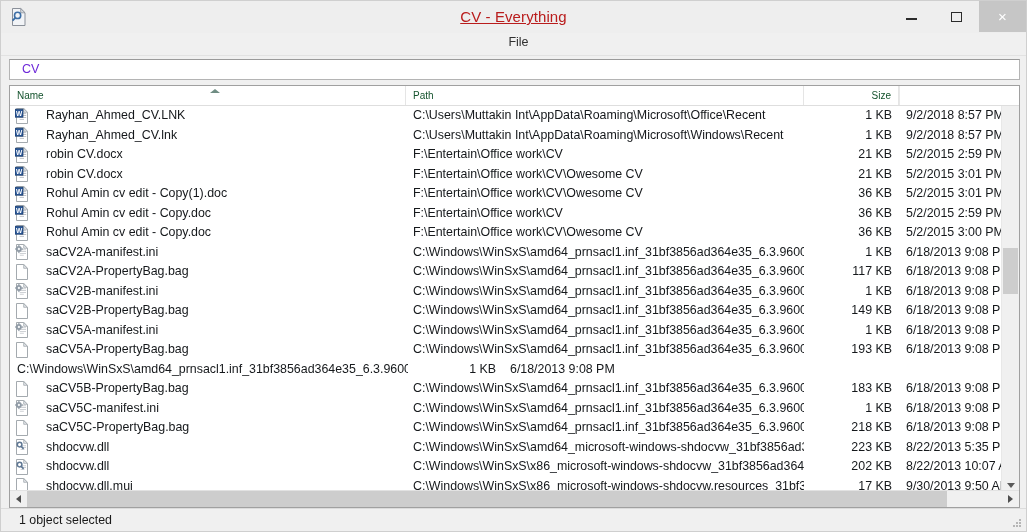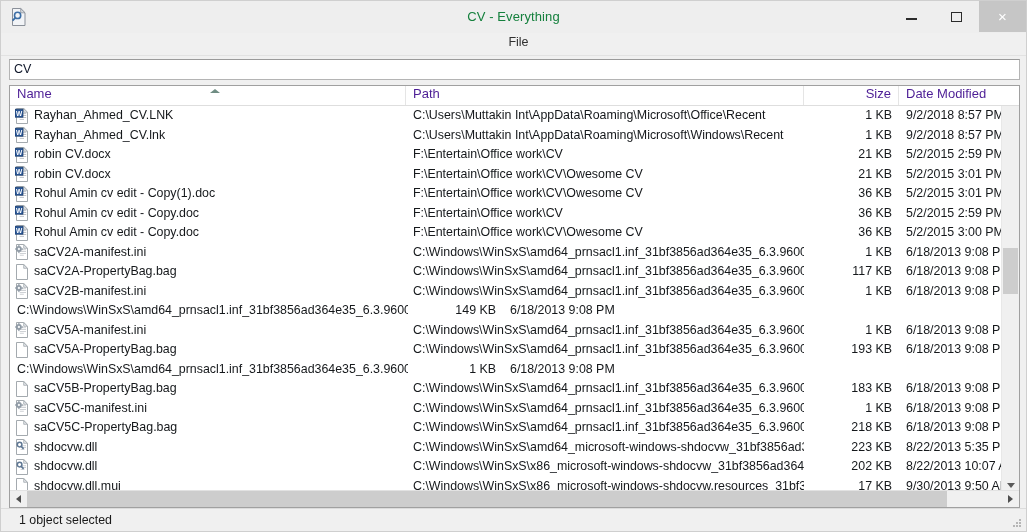--- a/index.html
+++ b/index.html
@@ -39,24 +39,25 @@
     height: 20px;
     margin-left: 8px;
     position: relative;
     flex: 0 0 auto;
   }
   .title-text {
     position: absolute;
     left: 0;
     right: 0;
     text-align: center;
-    font-size: 13px;
-    color: #15803d;
+    font-size: 15px;
+    color: #b91c1c;
     letter-spacing: 0.1px;
     pointer-events: none;
+    text-decoration: underline;
   }
   .win-buttons {
     position: absolute;
     right: 0;
     top: 0;
     height: 31px;
     display: flex;
     align-items: stretch;
   }
   .win-btn {
@@ -118,22 +119,23 @@
     height: 19px;
     background: #ffffff;
     border: 1px solid #b4b4b4;
     border-top-color: #9a9a9a;
     display: flex;
     align-items: center;
     padding: 0 4px;
   }
   .searchbox .value {
     font-size: 12.5px;
-    color: #0f172a;
+    color: #6d28d9;
     line-height: 1;
+    margin-left: 8px;
   }
 
   
   .results {
     flex: 1 1 auto;
     margin: 0 6px 0 8px;
     background: #ffffff;
     border: 1px solid #a0a0a0;
     border-bottom: 1px solid #a0a0a0;
     display: flex;
@@ -146,23 +148,24 @@
   
   .hdr {
     display: flex;
     height: 19px;
     min-height: 19px;
     background: #ffffff;
     border-bottom: 1px solid #dedede;
     position: relative;
   }
   .hdr-cell {
-    font-size: 13px;
-    color: #4c1d95;
-    display: flex;
+    font-size: 10px;
+    color: #14532d;
+    display: flex;
+    align-items: center;
     box-sizing: border-box;
     border-right: 1px solid #e5e5e5;
     padding-left: 7px;
     position: relative;
     overflow: hidden;
     cursor: default;
   }
   .hdr-cell.num {
     justify-content: flex-end;
     padding-right: 7px;
@@ -213,21 +216,21 @@
     font-size: 12.4px;
     color: #15181b;
     box-sizing: border-box;
     white-space: nowrap;
     overflow: hidden;
     display: flex;
     align-items: center;
     height: 19.5px;
     line-height: 19.5px;
   }
-  .cell.name  { width: 396px; flex: 0 0 396px; padding-left: 5px; }
+  .cell.name  { width: 396px; flex: 0 0 396px; padding-left: 5px; gap: 12px; }
   .cell.path  { width: 398px; flex: 0 0 398px; padding-left: 7px; }
   .cell.size  { width: 95px;  flex: 0 0 95px;  justify-content: flex-end; padding-right: 7px; }
   .cell.date  { width: 120px; flex: 0 0 120px; padding-left: 7px; }
   .fname { overflow: hidden; text-overflow: clip; }
 
   
   .ficon {
     width: 14px;
     height: 16px;
     flex: 0 0 14px;
@@ -379,23 +382,20 @@
       <div class="hdr-cell col-name">
         <span>Name</span>
         <span class="sort-arrow"></span>
       </div>
       <div class="hdr-cell col-path">
         <span>Path</span>
       </div>
       <div class="hdr-cell col-size num">
         <span>Size</span>
       </div>
-      <div class="hdr-cell col-date">
-        <span>Date Modified</span>
-      </div>
       <div class="hdr-scrollcap">
         
       </div>
     </div>
 
     <div class="rows-region">
       <div class="rows" id="rows">
           <div class="row">
             <div class="cell name">
               <span class="ficon"><svg width="14" height="16" viewBox="0 0 14 16">
@@ -576,20 +576,27 @@
                     <rect x="2.6" y="-0.6" width="1.5" height="1.2" fill="#8f9aa5"></rect>
                   </g>
                 </svg></span>
               <span class="fname">saCV2B-manifest.ini</span>
             </div>
             <div class="cell path">C:\Windows\WinSxS\amd64_prnsacl1.inf_31bf3856ad364e35_6.3.9600.16…</div>
             <div class="cell size">1 KB</div>
             <div class="cell date">6/18/2013 9:08 PM</div>
           </div>
           <div class="row">
+            <div class="cell name">
+              <span class="ficon"><svg width="14" height="16" viewBox="0 0 14 16">
+                  <path d="M1.5 0.5h7.2l3.8 3.8v11.2H1.5z" fill="#ffffff" stroke="#9aa0a6" stroke-width="0.9"></path>
+                  <path d="M8.7 0.5l3.8 3.8H8.7z" fill="#e3e6ea" stroke="#9aa0a6" stroke-width="0.7"></path>
+                </svg></span>
+              <span class="fname">saCV2B-PropertyBag.bag</span>
+            </div>
             <div class="cell path">C:\Windows\WinSxS\amd64_prnsacl1.inf_31bf3856ad364e35_6.3.9600.16…</div>
             <div class="cell size">149 KB</div>
             <div class="cell date">6/18/2013 9:08 PM</div>
           </div>
           <div class="row">
             <div class="cell name">
               <span class="ficon"><svg width="14" height="16" viewBox="0 0 14 16">
                   <path d="M1.5 0.5h7.2l3.8 3.8v11.2H1.5z" fill="#ffffff" stroke="#9aa0a6" stroke-width="0.9"></path>
                   <path d="M8.7 0.5l3.8 3.8H8.7z" fill="#e3e6ea" stroke="#9aa0a6" stroke-width="0.7"></path>
                   <rect x="4.8" y="5.4" width="6.2" height="0.8" fill="#c2c6cb"></rect>

